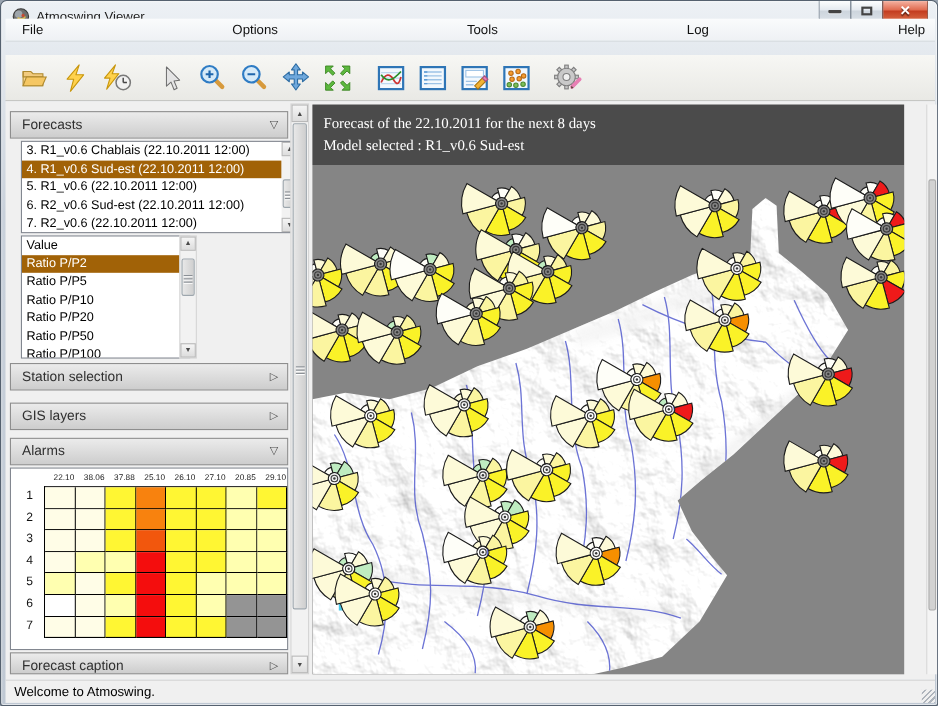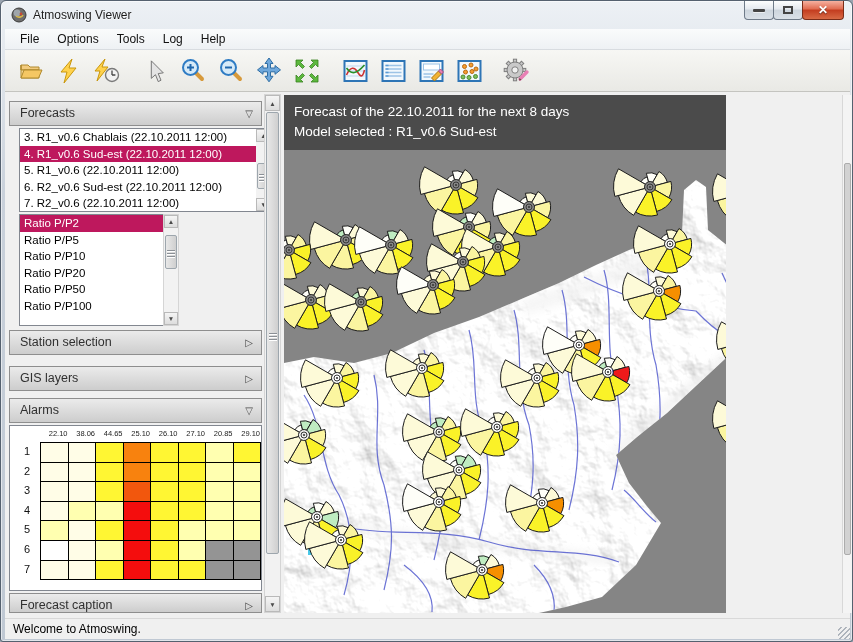--- a/index.html
+++ b/index.html
@@ -11,55 +11,55 @@
   .title-icon{position:absolute;left:10px;top:6px;width:16px;height:16px;}
   .title-text{position:absolute;left:32px;top:7px;font-size:12px;color:#1c1c1c;text-shadow:0 1px 0 rgba(255,255,255,.7);}
   .winbtns{position:absolute;right:10px;top:0;display:flex;}
   .winbtn{width:30px;height:19px;border:1px solid #6E7A88;border-top:none;background:linear-gradient(180deg,#FDFEFE,#E4E9EF 45%,#CDD5DD 50%,#DAE1E8);
           border-radius:0 0 4px 4px;margin-left:-1px;display:flex;align-items:center;justify-content:center;color:#333;}
   .winbtn.close{width:42px;background:linear-gradient(180deg,#F5B1A0,#E06A4F 45%,#C33C1F 50%,#D86A45);border-color:#7A2C18;}
   .glyph-min{width:12px;height:3px;background:#444;border-radius:1px;box-shadow:0 1px 0 rgba(255,255,255,.6);}
   .glyph-max{width:10px;height:8px;border:2px solid #444;background:transparent;}
   .glyph-x{color:#fff;font-weight:bold;font-size:12px;text-shadow:0 1px 1px rgba(0,0,0,.5);}
   
-  .menubar{position:absolute;left:4px;top:28px;width:845px;height:21px;background:linear-gradient(180deg,#FAFBFC,#EEF1F4);
-           border-bottom:1px solid #D8DCE0;display:flex;align-items:center;padding-left:6px;}
+  .menubar{position:absolute;left:4px;top:16px;width:845px;height:21px;background:linear-gradient(180deg,#FAFBFC,#EEF1F4);
+           border-bottom:1px solid #D8DCE0;display:flex;align-items:center;padding-left:6px;justify-content:space-between;}
   .menu-item{font-size:12px;color:#111;padding:2px 9px;cursor:default;}
   
   .toolbar{position:absolute;left:4px;top:49px;width:845px;height:42px;background:linear-gradient(180deg,#F7F7F4,#E9E9E5);
            border-bottom:1px solid #C4C4C0;display:flex;align-items:center;padding-left:8px;}
   .tbtn{width:36px;height:36px;display:flex;align-items:center;justify-content:center;margin-right:2px;}
   .tbtn.gap{margin-left:10px;}
   
   .content{position:absolute;left:4px;top:91px;width:845px;height:526px;background:#F0F0F0;}
   
   .panel-header{position:absolute;left:8px;width:253px;height:25px;border:1px solid #8E8E8E;
       background:linear-gradient(180deg,#EBEBEB,#CDCDCD);color:#303030;font-size:12.5px;line-height:23px;padding-left:10px;}
   .panel-header .tri{position:absolute;right:8px;top:0;font-size:10px;color:#4a4a4a;}
   .listbox{position:absolute;background:#fff;border:1px solid #828790;overflow:hidden;margin-left:10px;}
   .list-item{font-size:11.5px;color:#000;height:16.5px;line-height:16.5px;padding-left:4px;white-space:nowrap;}
-  .list-item.selected{background:#be185d;color:#fff;}
+  .list-item.selected{background:#a16207;color:#fff;}
   
   .sb{position:absolute;background:#F2F2F2;border:1px solid #D5D5D5;}
   .sb-btn{position:absolute;left:0;width:100%;background:linear-gradient(180deg,#F5F5F5,#DDDDDD);border:1px solid #B9B9B9;
           display:flex;align-items:center;justify-content:center;font-size:6.5px;color:#4a4a4a;}
   .sb-thumb{position:absolute;left:1px;background:linear-gradient(90deg,#E8E8E8,#CFCFCF);border:1px solid #9DA6AD;border-radius:2px;}
   .grip{position:absolute;left:50%;transform:translateX(-50%);width:8px;}
   .grip i{display:block;height:1px;background:#8B9096;margin-top:2px;box-shadow:0 1px 0 #fff;}
   
   .alarm-box{position:absolute;left:8px;top:424px;width:253px;height:166px;background:#fff;border:1px solid #828790;}
   .alarm-dates{position:absolute;left:30px;top:3px;display:flex;}
   .alarm-date{width:27.5px;text-align:right;font-size:7.5px;color:#222;}
   .alarm-rowlabels{position:absolute;left:10px;top:16px;}
   .alarm-rowlabel{height:19.6px;line-height:19.6px;font-size:11px;color:#111;width:14px;text-align:center;}
   .alarm-grid{position:absolute;left:30px;top:16px;border-top:1px solid #000;border-left:1px solid #000;}
   .alarm-row{display:flex;}
   .alarm-cell{width:27.5px;height:19.6px;border-right:1px solid #000;border-bottom:1px solid #000;}
   
-  .map{position:absolute;left:283px;top:94px;width:442px;height:518px;background:#858585;overflow:hidden;}
+  .map{position:absolute;left:283px;top:94px;width:538px;height:518px;background:#858585;overflow:hidden;font-family:Liberation Serif, serif;}
   .map-header{position:absolute;left:0;top:0;width:100%;height:55px;background:#4B4B4B;color:#fff;padding:7px 0 0 10px;z-index:5;}
   .map-header div{font-size:13.5px;line-height:20px;}
   .map svg{position:absolute;left:0;top:0;}
   .map-vsb{position:absolute;left:841px;top:94px;width:10px;height:518px;background:#F4F4F4;border-left:1px solid #D8D8D8;}
   .map-vsb .thumb{position:absolute;left:1px;top:68px;width:7px;height:392px;background:#D2D2D2;border:1px solid #ACACAC;border-radius:2px;}
   
   .statusbar{position:absolute;left:4px;top:617px;width:845px;height:21px;background:#F0F0F0;border-top:1px solid #D9D9D9;
              font-size:12px;color:#000;line-height:20px;padding-left:8px;}
   .resize-grip{position:absolute;right:2px;bottom:2px;width:12px;height:12px;
       background:repeating-linear-gradient(135deg,transparent,transparent 2px,#AEB4BC 2px,#AEB4BC 3.5px);}
@@ -256,20 +256,21 @@
             <i></i>
             <i></i>
           </div>
         </div>
       <div class="sb-btn" style="bottom:0;height:13px">▼</div>
     </div>
   </div>
 
   <div class="listbox" style="left:8px;top:213px;width:154px;height:112px">
     <div id="valueItems">
+        <div class="list-item">Value</div>
         <div class="list-item selected">Ratio P/P2</div>
         <div class="list-item">Ratio P/P5</div>
         <div class="list-item">Ratio P/P10</div>
         <div class="list-item">Ratio P/P20</div>
         <div class="list-item">Ratio P/P50</div>
         <div class="list-item">Ratio P/P100</div>
       </div>
   </div>
   <div class="sb" style="left:162px;top:213px;width:16px;height:112px">
     <div class="sb-btn" style="top:0;height:13px">▲</div>
@@ -293,21 +294,21 @@
   </div>
   <div class="panel-header" style="top:397px">
     <span>Alarms</span>
     <span class="tri">▽</span>
   </div>
 
   <div class="alarm-box">
     <div class="alarm-dates" id="alarmDates">
         <span class="alarm-date">22.10</span>
         <span class="alarm-date">38.06</span>
-        <span class="alarm-date">44.65</span>
+        <span class="alarm-date">37.88</span>
         <span class="alarm-date">25.10</span>
         <span class="alarm-date">26.10</span>
         <span class="alarm-date">27.10</span>
         <span class="alarm-date">20.85</span>
         <span class="alarm-date">29.10</span>
       </div>
     <div class="alarm-rowlabels" id="alarmRowLabels">
         <div class="alarm-rowlabel">1</div>
         <div class="alarm-rowlabel">2</div>
         <div class="alarm-rowlabel">3</div>

